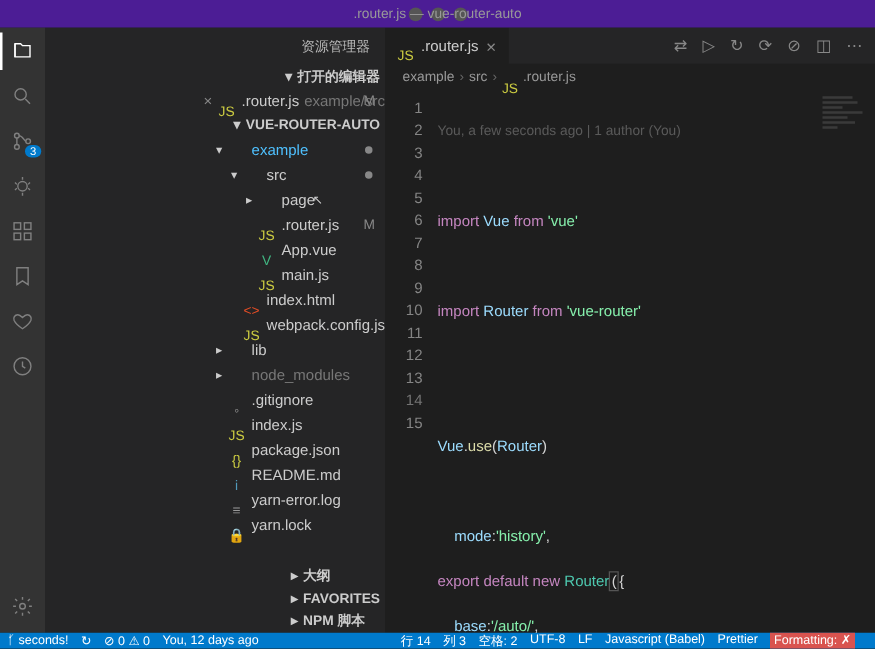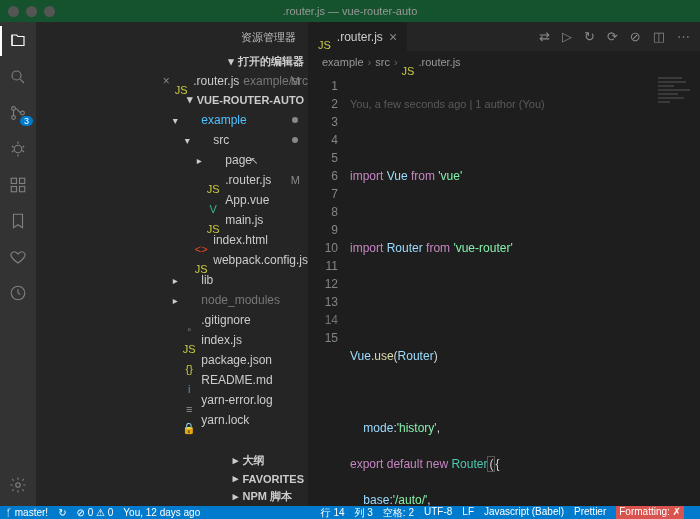--- a/index.html
+++ b/index.html
@@ -1,17 +1,17 @@
 <!DOCTYPE html>
 <html><head>
 <meta charset="utf-8">
 <style>
 * { margin: 0; padding: 0; box-sizing: border-box; font-family: -apple-system, "Segoe UI", sans-serif; }
 body { background: #1e1e1e; color: #ccc; font-size: 12px; overflow: hidden; width: 700px; height: 519px; }
-.titlebar { height: 22px; background: #14532d; display: flex; align-items: center; padding: 0 8px; position: relative; }
+.titlebar { height: 22px; background: #4c1d95; display: flex; align-items: center; padding: 0 8px; position: relative; justify-content: center; }
 .traffic { display: flex; gap: 7px; }
 .dot { width: 11px; height: 11px; border-radius: 50%; background: #555; }
 .title-text { position: absolute; left: 50%; transform: translateX(-50%); color: #999; font-size: 11px; }
 .main { display: flex; height: 484px; }
 .activitybar { width: 36px; background: #333333; display: flex; flex-direction: column; align-items: center; padding-top: 8px; gap: 14px; }
 .activitybar .ab-icon { width: 22px; height: 22px; color: #808080; cursor: pointer; display: flex; align-items: center; justify-content: center; position: relative; }
 .activitybar .ab-icon.active { color: #fff; }
 .activitybar .ab-icon.active::before { content: ""; position: absolute; left: -7px; top: -4px; width: 2px; height: 30px; background: #fff; }
 .badge { position: absolute; bottom: -2px; right: -4px; background: #007acc; color: #fff; border-radius: 7px; font-size: 9px; padding: 0 4px; min-width: 12px; text-align: center; }
 .settings-bottom { margin-top: auto; margin-bottom: 10px; }
@@ -326,21 +326,21 @@
           <div style="width:80%"></div>
           <div style="width:50%"></div>
           <div style="width:65%"></div>
           <div style="width:30%"></div>
       </div>
     </div>
   </div>
 </div>
 
 <div class="statusbar">
-  <span class="sb-item">ᚶ <span>master!</span></span>
+  <span class="sb-item">ᚶ <span>seconds!</span></span>
   <span class="sb-item">↻</span>
   <span class="sb-item">⊘ 0  ⚠ 0</span>
   <span class="sb-item">You, 12 days ago</span>
   <div class="right">
     <span class="sb-item">行 14</span>
     <span class="sb-item">列 3</span>
     <span class="sb-item">空格: 2</span>
     <span class="sb-item">UTF-8</span>
     <span class="sb-item">LF</span>
     <span class="sb-item">Javascript (Babel)</span>

